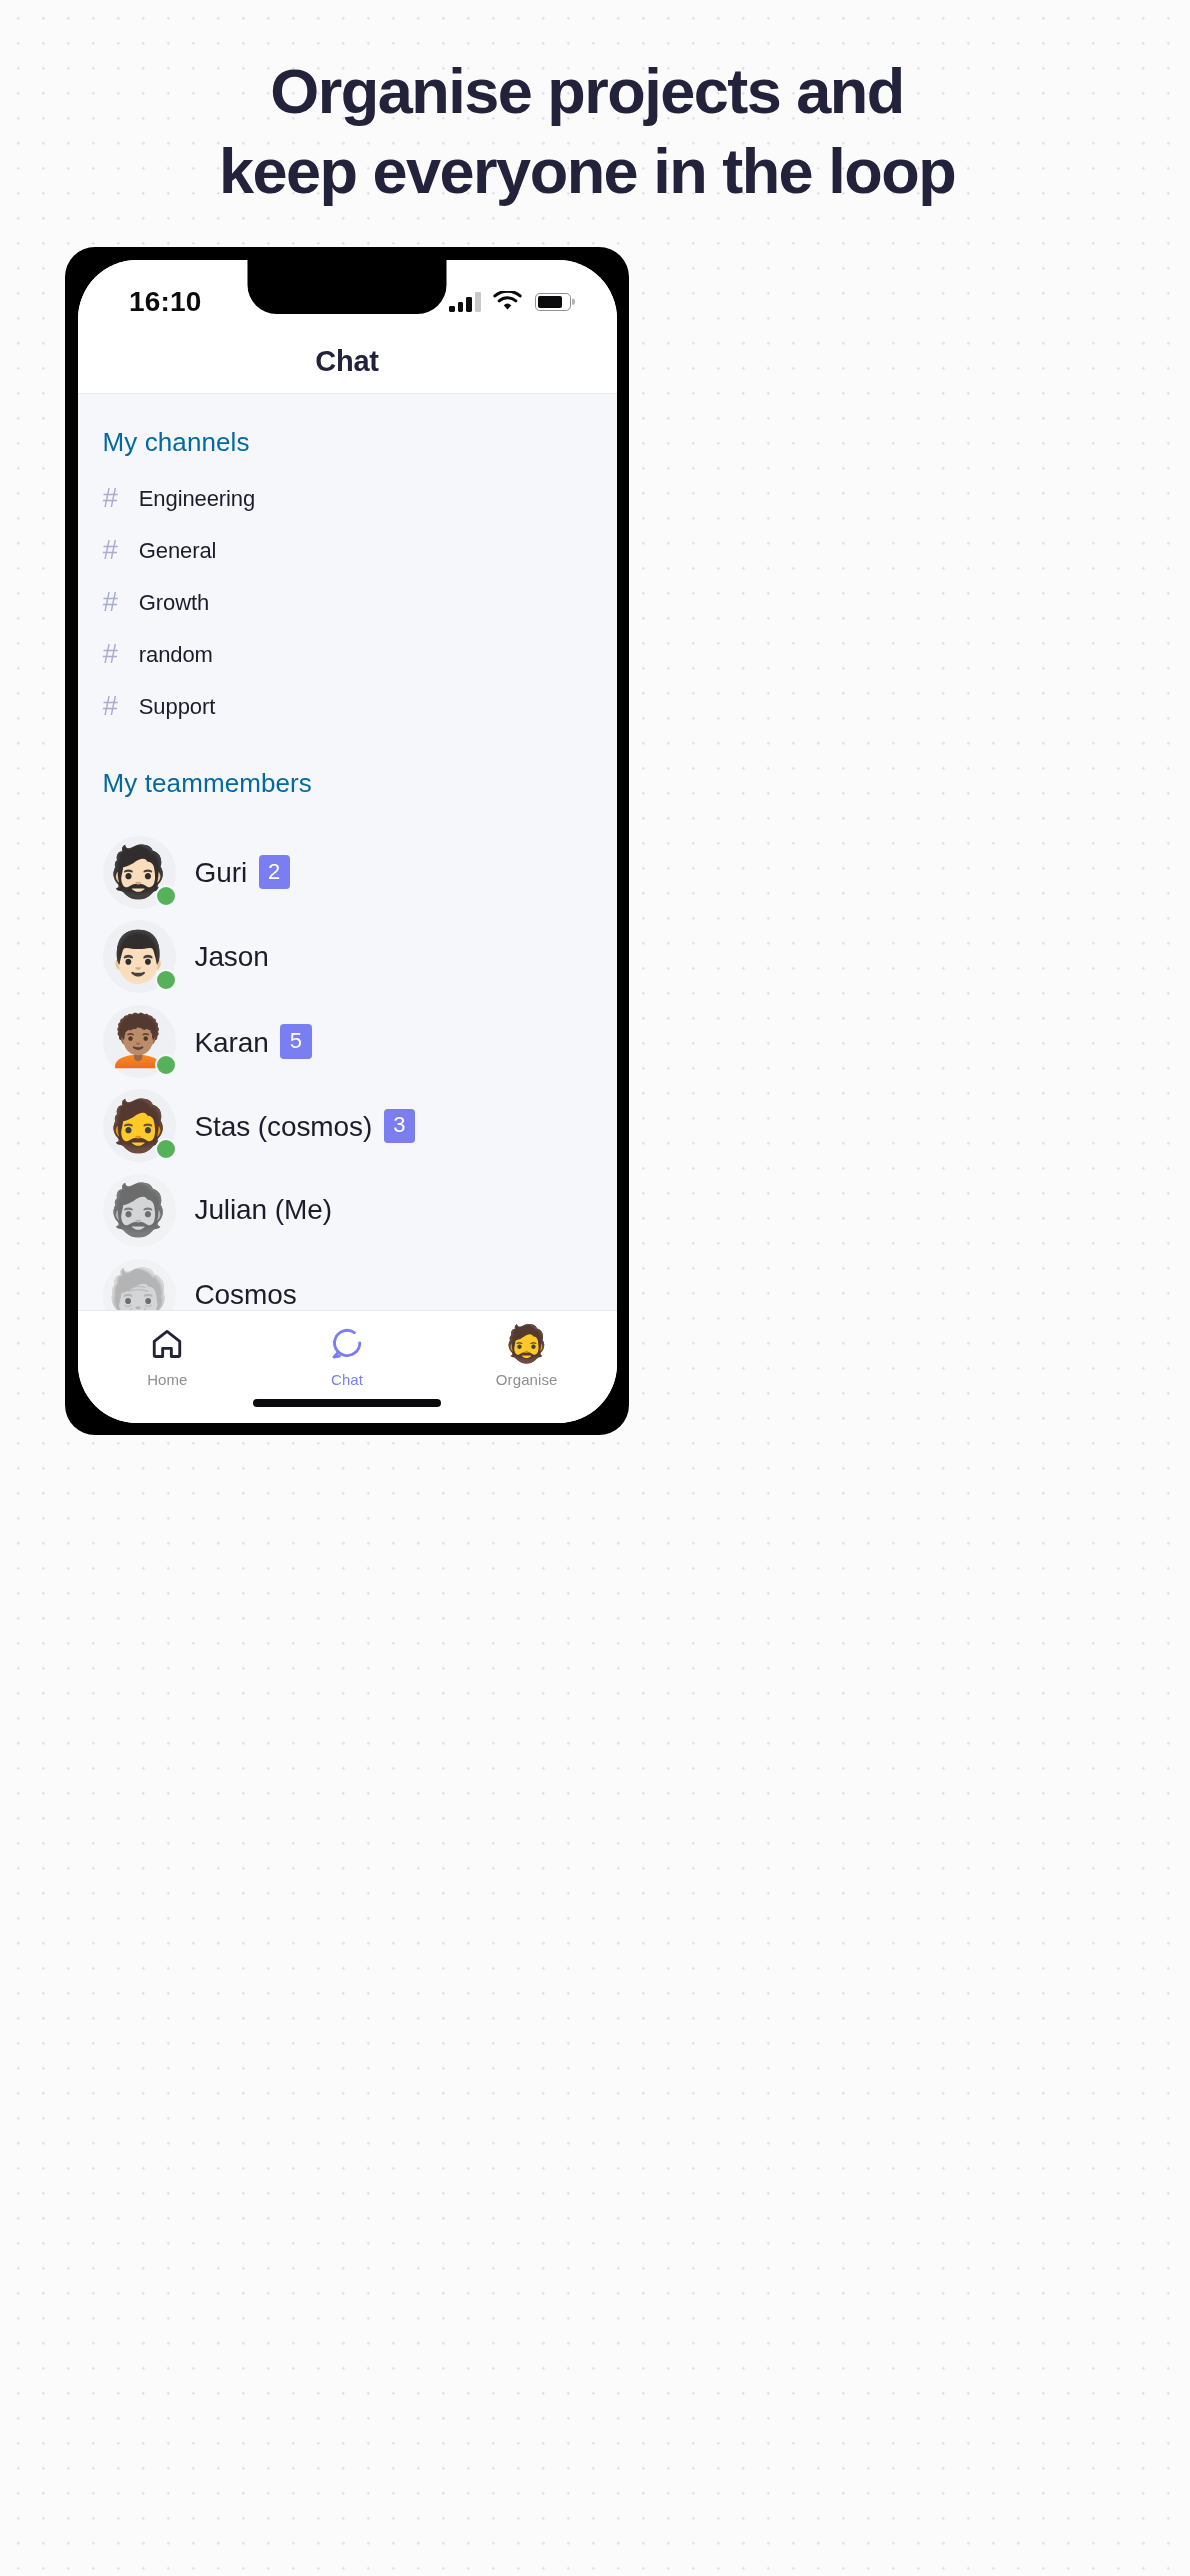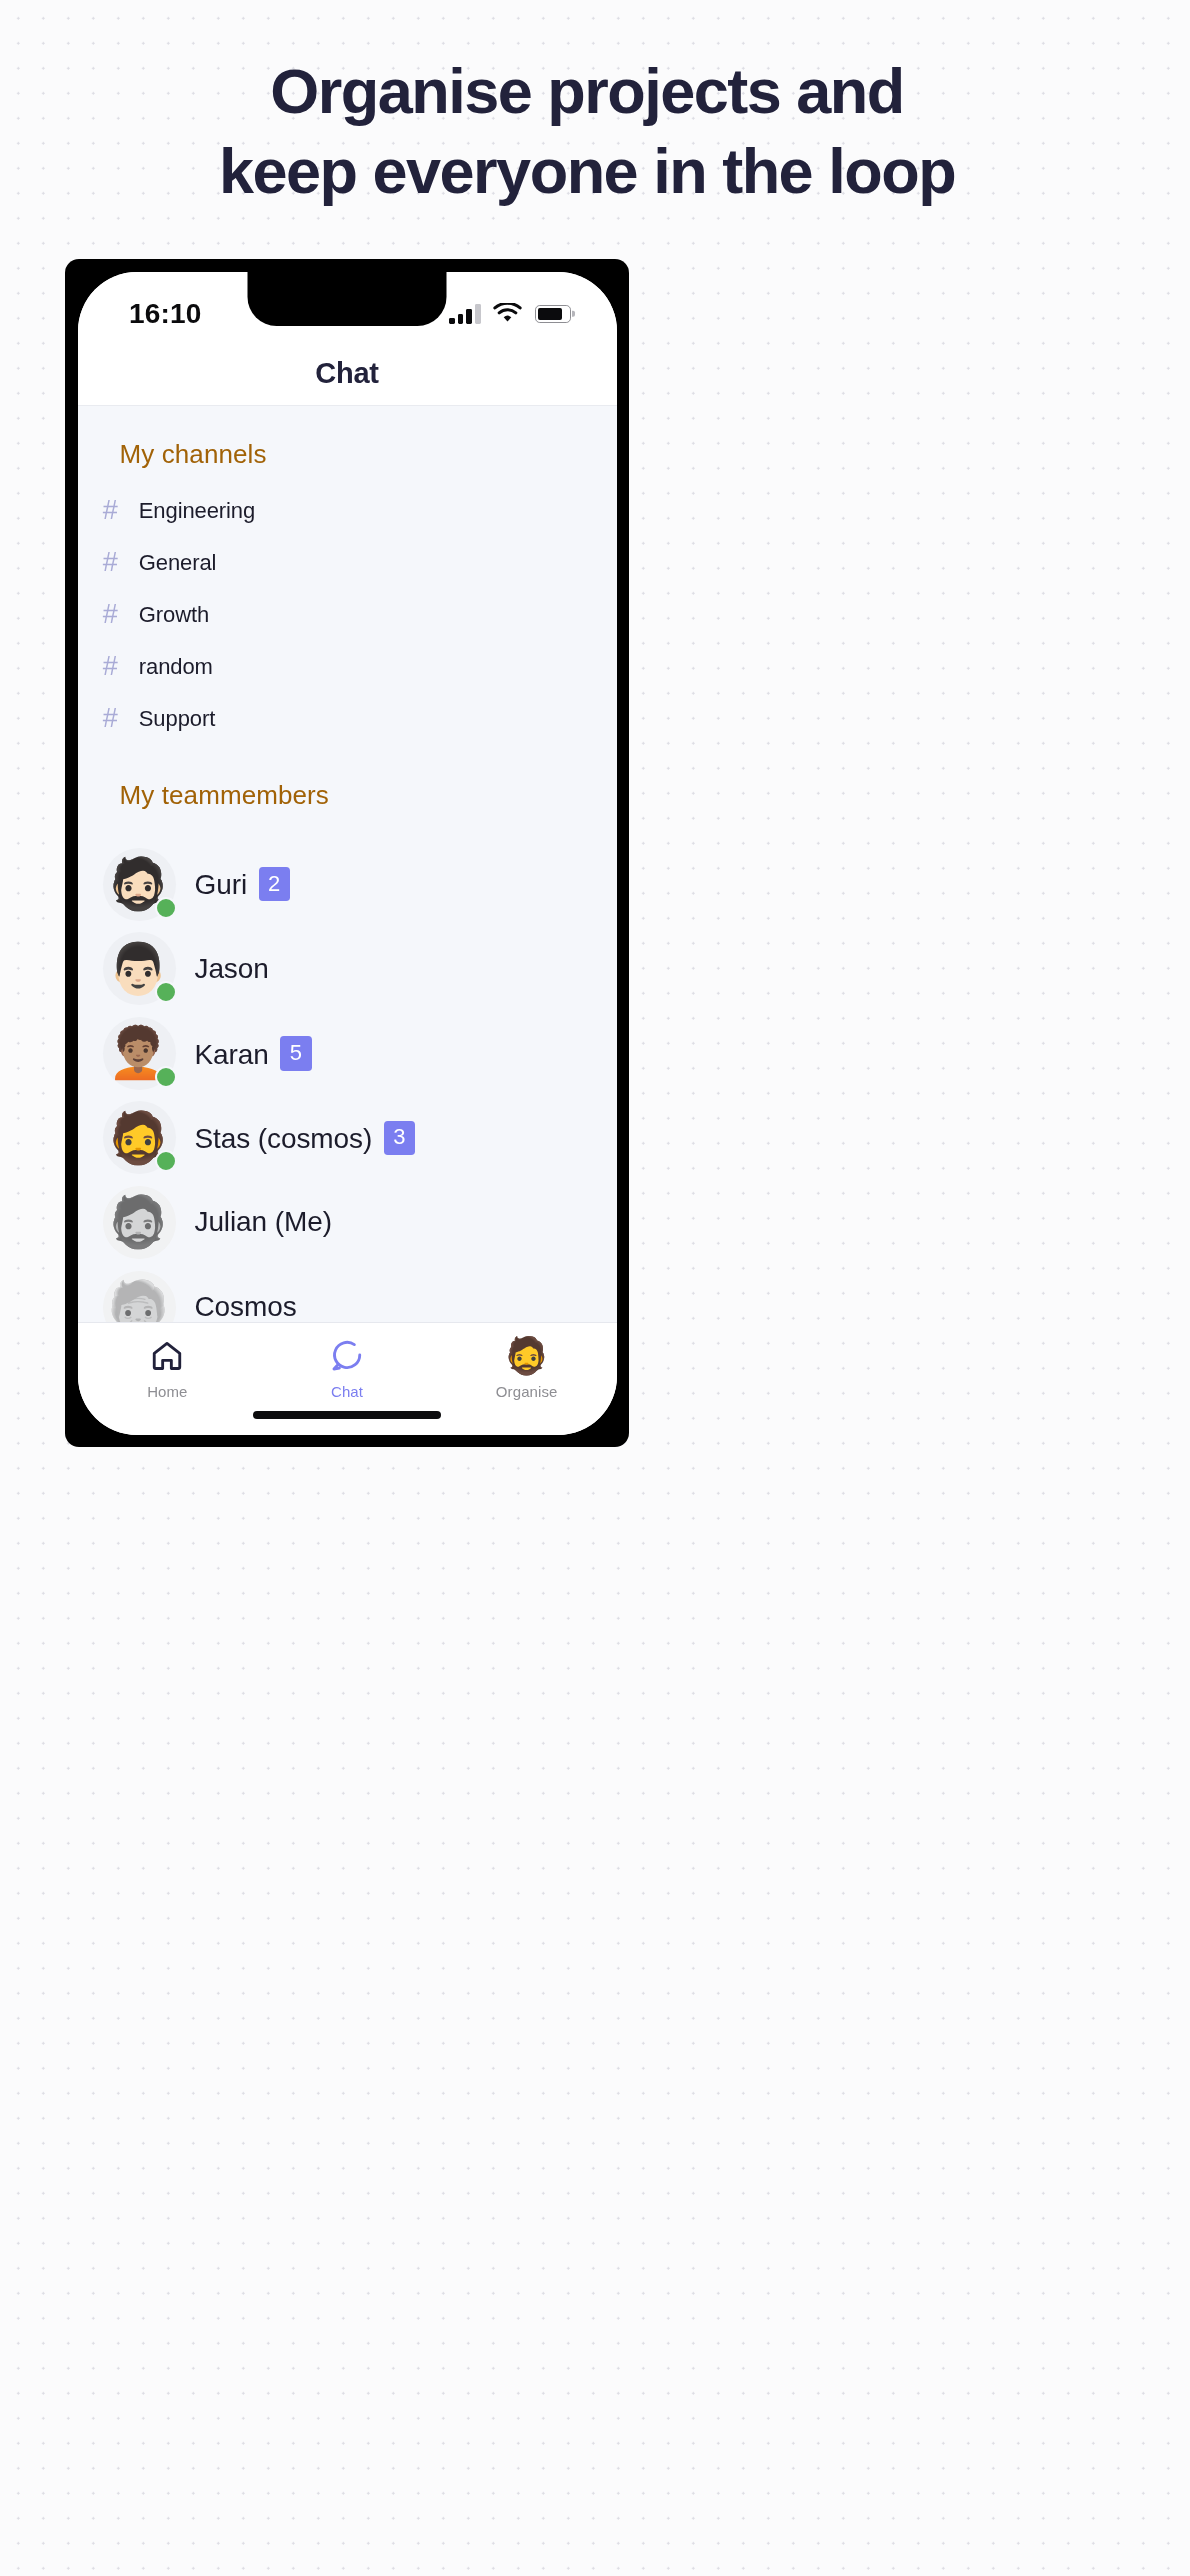--- a/index.html
+++ b/index.html
@@ -32,25 +32,25 @@
     letter-spacing:-1.5px;
     padding:0 38px;
   }
   .headline .line { display:block; }
   .headline .line + .line { margin-top:15.3px; }
 
   
   .phone {
     position:absolute;
     left:65px;
-    top:259px;
+    top:247px;
     width:564px;
     height:1188px;
     background:#000;
-    border-radius:14px;
+    border-radius:30px;
     padding:12.5px;
   }
   .phone-screen {
     position:relative;
     width:100%;
     height:100%;
     background:#ffffff;
     border-radius:59px;
     overflow:hidden;
     display:flex;
@@ -154,22 +154,22 @@
   
   .content {
     flex:1 1 auto;
     background:#f5f7fb;
     overflow:hidden;
     padding-top:33px;
   }
 
   .section-label {
     font-size:26px;
-    color:#a16207;
-    padding:0 42px;
+    color:#0369a1;
+    padding:0 25px;
     margin-bottom:15.3px;
     letter-spacing:0.1px;
   }
   .section-label.teammembers { margin-top:35px; margin-bottom:31px; }
 
   .channel-row {
     display:flex;
     align-items:center;
     padding:10.5px 25px;
     gap:21px;

